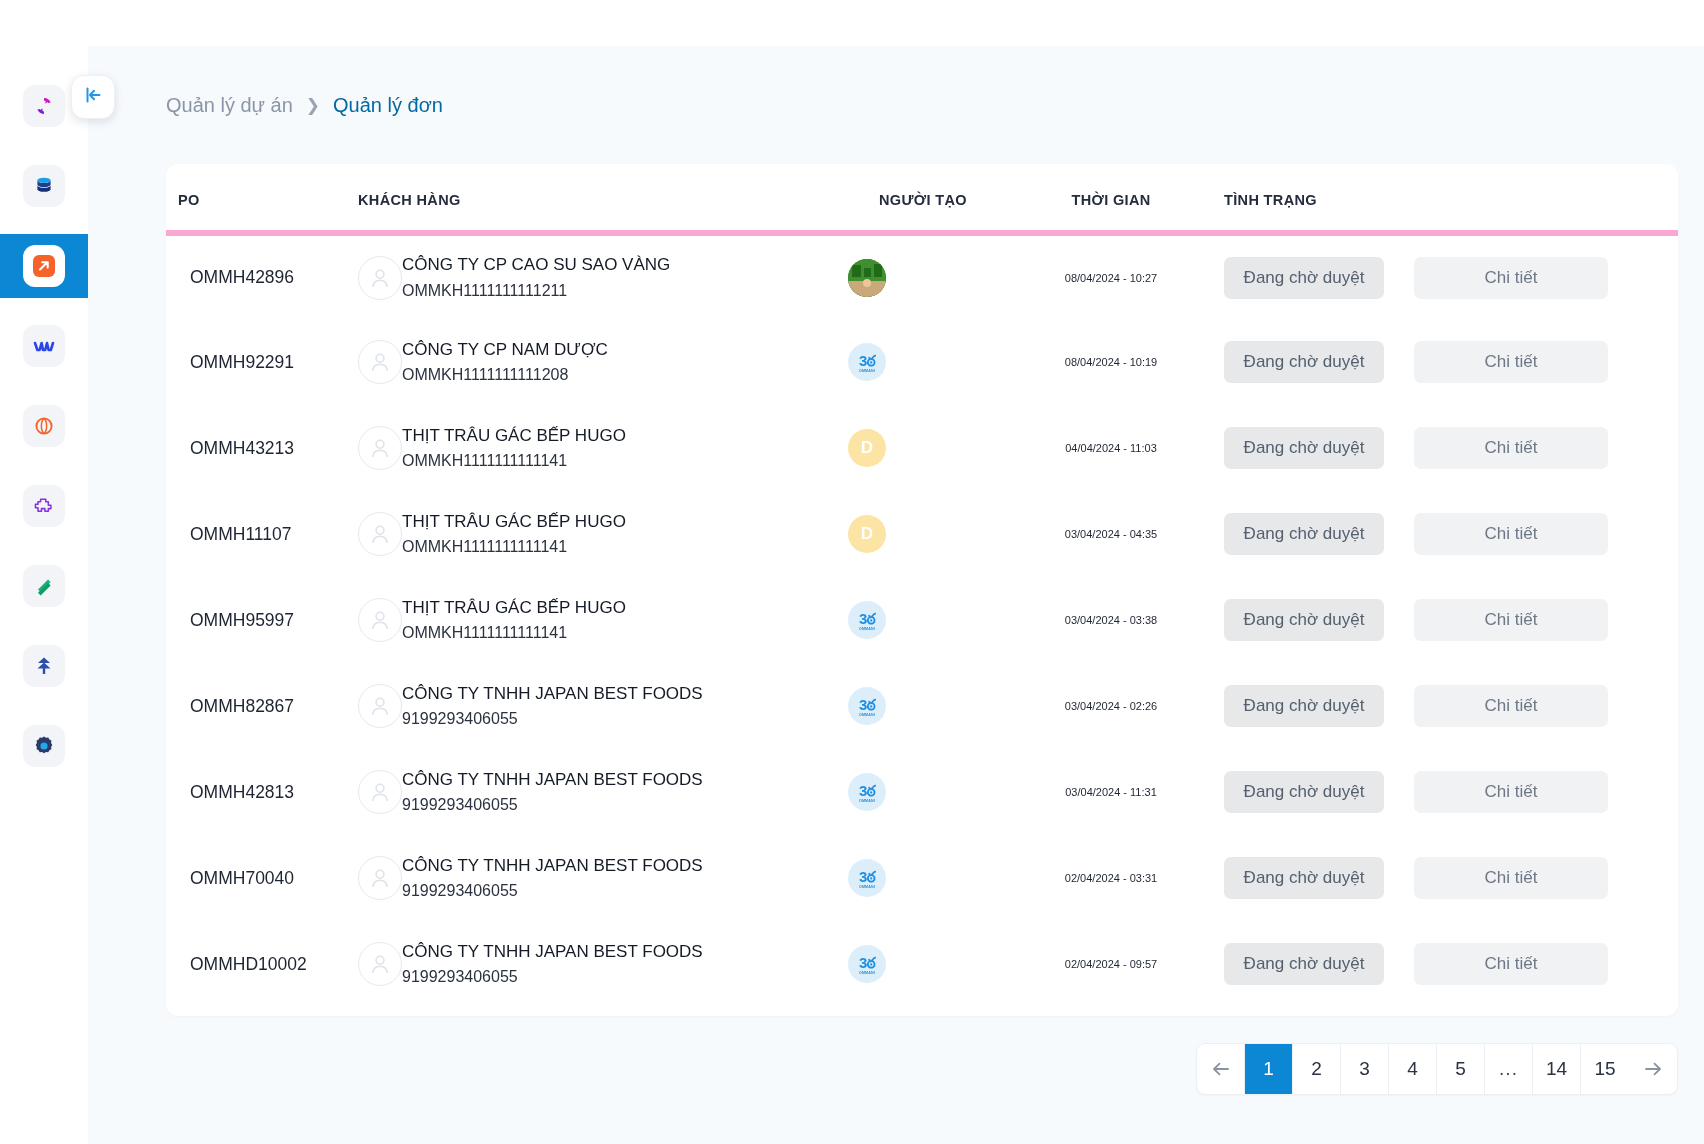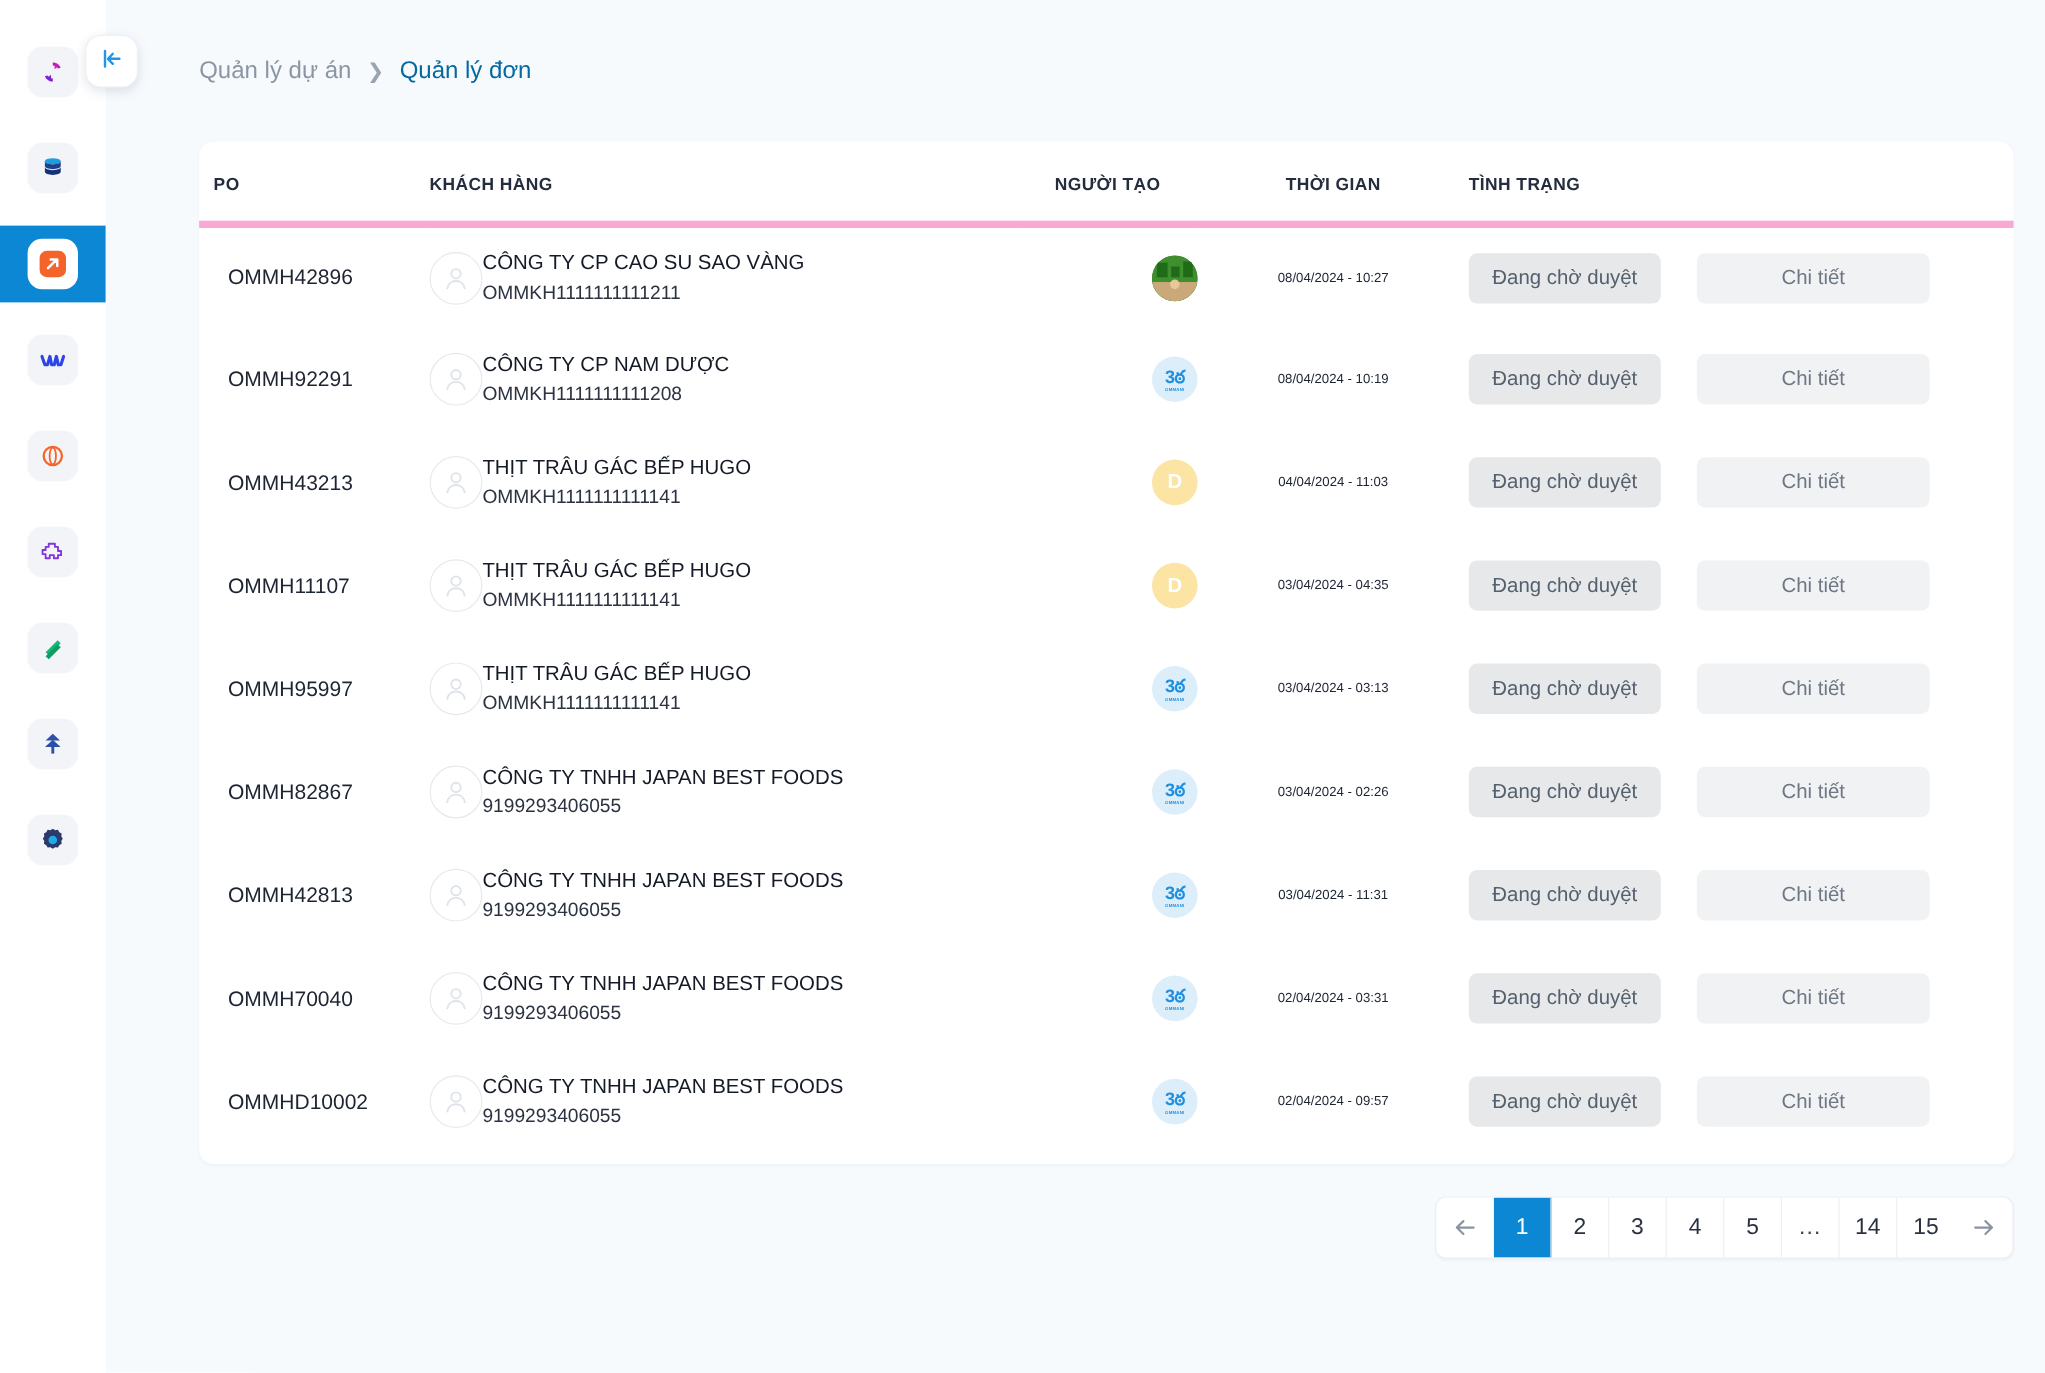--- a/index.html
+++ b/index.html
@@ -2,21 +2,21 @@
 <html><head>
 <meta charset="utf-8">
 <style>
   * { box-sizing: border-box; margin: 0; padding: 0; }
   html, body {
     width: 1704px; height: 1144px;
     font-family: "Liberation Sans", sans-serif;
     background: #ffffff;
     overflow: hidden;
   }
-  #app { position: relative; width: 1704px; height: 814px; display: flex; }
+  #app { position: relative; width: 1704px; height: 814px; display: flex; margin-top: 46px; }
 
   
   .rail {
     width: 88px; height: 1144px; background: #ffffff;
     display: flex; flex-direction: column; align-items: center;
     padding-top: 28px; gap: 16px; flex: 0 0 88px;
     position: relative; z-index: 5;
   }
   .rail-item {
     width: 88px; height: 64px;
@@ -98,21 +98,21 @@
 
   .cust-cell { display: flex; align-items: center; gap: 0; }
   .avatar-ph {
     width: 44px; height: 44px; border-radius: 50%;
     border: 1.6px solid #e6e9ef; flex: 0 0 44px;
     display: flex; align-items: center; justify-content: center;
   }
   .cust-name { font-size: 17px; color: #141a26; line-height: 1.55; }
   .cust-code { font-size: 16px; color: #2b3240; line-height: 1.5; }
 
-  .creator-cell { display: flex; justify-content: flex-end; align-items: center; }
+  .creator-cell { display: flex; justify-content: flex-start; align-items: center; }
   .cr-avatar {
     width: 38px; height: 38px; border-radius: 50%;
     display: flex; align-items: center; justify-content: center;
     overflow: hidden; font-size: 15px; font-weight: 600;
   }
   .cr-letter { background: #fbe4a4; color: #fff; font-size: 17px; }
   .cr-ommani { background: #ddeefb; color: #1f8fe0; }
   .cr-ommani .om-glyph { font-size: 15px; font-weight: 700; letter-spacing: -.5px; line-height: 1; }
   .cr-ommani .om-sub { font-size: 3.6px; letter-spacing: .2px; display:block; text-align:center; }
   .cr-photo { background: #2d7a28; }
@@ -423,21 +423,21 @@
                 </div>
               </td>
               <td class="col-creator">
                 <div class="creator-cell">
                   <span class="cr-avatar cr-ommani">
                     <span style="display:block;text-align:center;"><span class="om-glyph">3ఠ</span><span class="om-sub">OMMANI</span></span>
                   </span>
                 </div>
               </td>
               <td class="col-time">
-                <div class="time-text">03/04/2024 - 03:13</div>
+                <div class="time-text">03/04/2024 - 03:38</div>
               </td>
               <td class="col-status"><span class="status-pill">Đang chờ duyệt</span></td>
               <td class="col-action"><button class="detail-btn">Chi tiết</button></td>
             </tr>
             <tr>
               <td class="col-po">
                 <div class="po-text">OMMH82867</div>
               </td>
               <td class="col-cust">
                 <div class="cust-cell">

